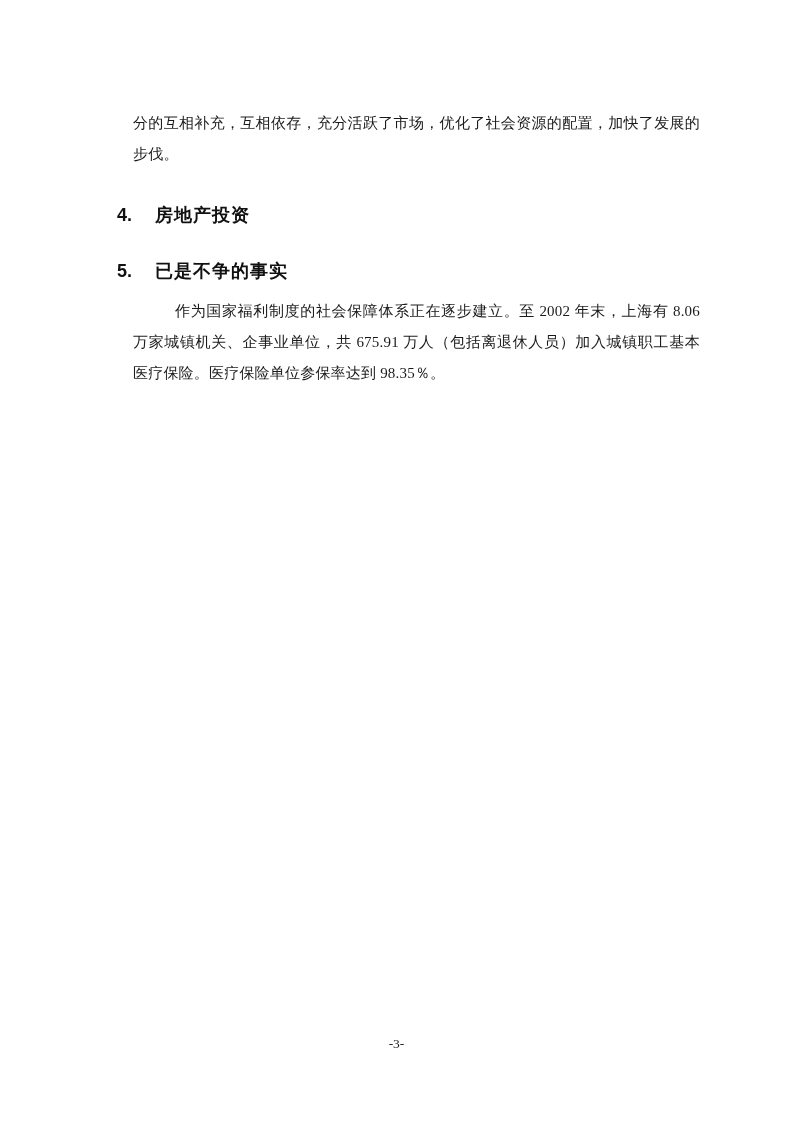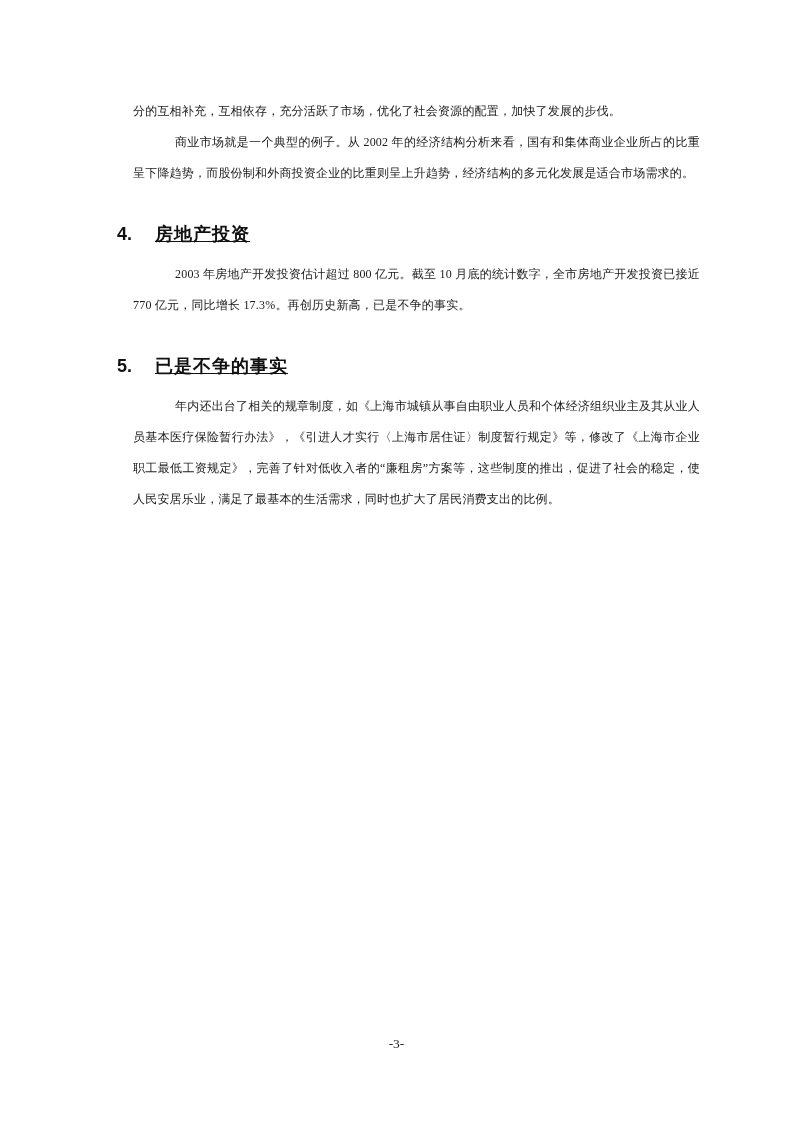--- a/index.html
+++ b/index.html
@@ -15,24 +15,24 @@
     overflow: hidden;
     color: #1a1a1a;
   }
   .content {
     position: absolute;
     left: 117px;
     top: 96px;
     width: 583px;
   }
   p.body {
-    margin: 0 0 0 16px;
+    margin: 12px 0 0 16px;
     width: 567px;
     font-family: "Liberation Serif", "DejaVu Serif", serif;
-    font-size: 12px;
+    font-size: 15px;
     line-height: 31px;
     text-align: justify;
     text-indent: 42px;
     letter-spacing: 0.2px;
     word-break: break-all;
   }
   p.body.no-indent {
     text-indent: 0;
   }
   .heading {
@@ -43,52 +43,49 @@
     font-size: 18px;
     line-height: 22px;
     color: #111111;
   }
   .heading .hnum {
     width: 38px;
     flex: 0 0 38px;
   }
   .heading .htitle {
     letter-spacing: 1px;
-    text-decoration: underline;
   }
   .footer {
     position: absolute;
     left: 0;
     right: 0;
     top: 1036px;
     text-align: center;
     font-family: "Liberation Serif", "DejaVu Serif", serif;
     font-size: 13.5px;
     color: #1a1a1a;
   }
 </style>
 </head>
 <body>
 
 <div class="page">
   <div class="content">
 
     <p class="body no-indent">分的互相补充，互相依存，充分活跃了市场，优化了社会资源的配置，加快了发展的步伐。</p>
-    <p class="body">商业市场就是一个典型的例子。从 2002 年的经济结构分析来看，国有和集体商业企业所占的比重呈下降趋势，而股份制和外商投资企业的比重则呈上升趋势，经济结构的多元化发展是适合市场需求的。</p>
 
     <div class="heading">
       <span class="hnum">4.</span>
       <span class="htitle">房地产投资</span>
     </div>
-    <p class="body">2003 年房地产开发投资估计超过 800 亿元。截至 10 月底的统计数字，全市房地产开发投资已接近 770 亿元，同比增长 17.3%。再创历史新高，已是不争的事实。</p>
 
     <div class="heading">
       <span class="hnum">5.</span>
       <span class="htitle">已是不争的事实</span>
     </div>
-    <p class="body">年内还出台了相关的规章制度，如《上海市城镇从事自由职业人员和个体经济组织业主及其从业人员基本医疗保险暂行办法》，《引进人才实行〈上海市居住证〉制度暂行规定》等，修改了《上海市企业职工最低工资规定》，完善了针对低收入者的“廉租房”方案等，这些制度的推出，促进了社会的稳定，使人民安居乐业，满足了最基本的生活需求，同时也扩大了居民消费支出的比例。</p>
+    <p class="body">作为国家福利制度的社会保障体系正在逐步建立。至 2002 年末，上海有 8.06 万家城镇机关、企事业单位，共 675.91 万人（包括离退休人员）加入城镇职工基本医疗保险。医疗保险单位参保率达到 98.35％。</p>
 
   </div>
 
   <div class="footer">
     <span>-3-</span>
   </div>
 </div>
 
 </body></html>

